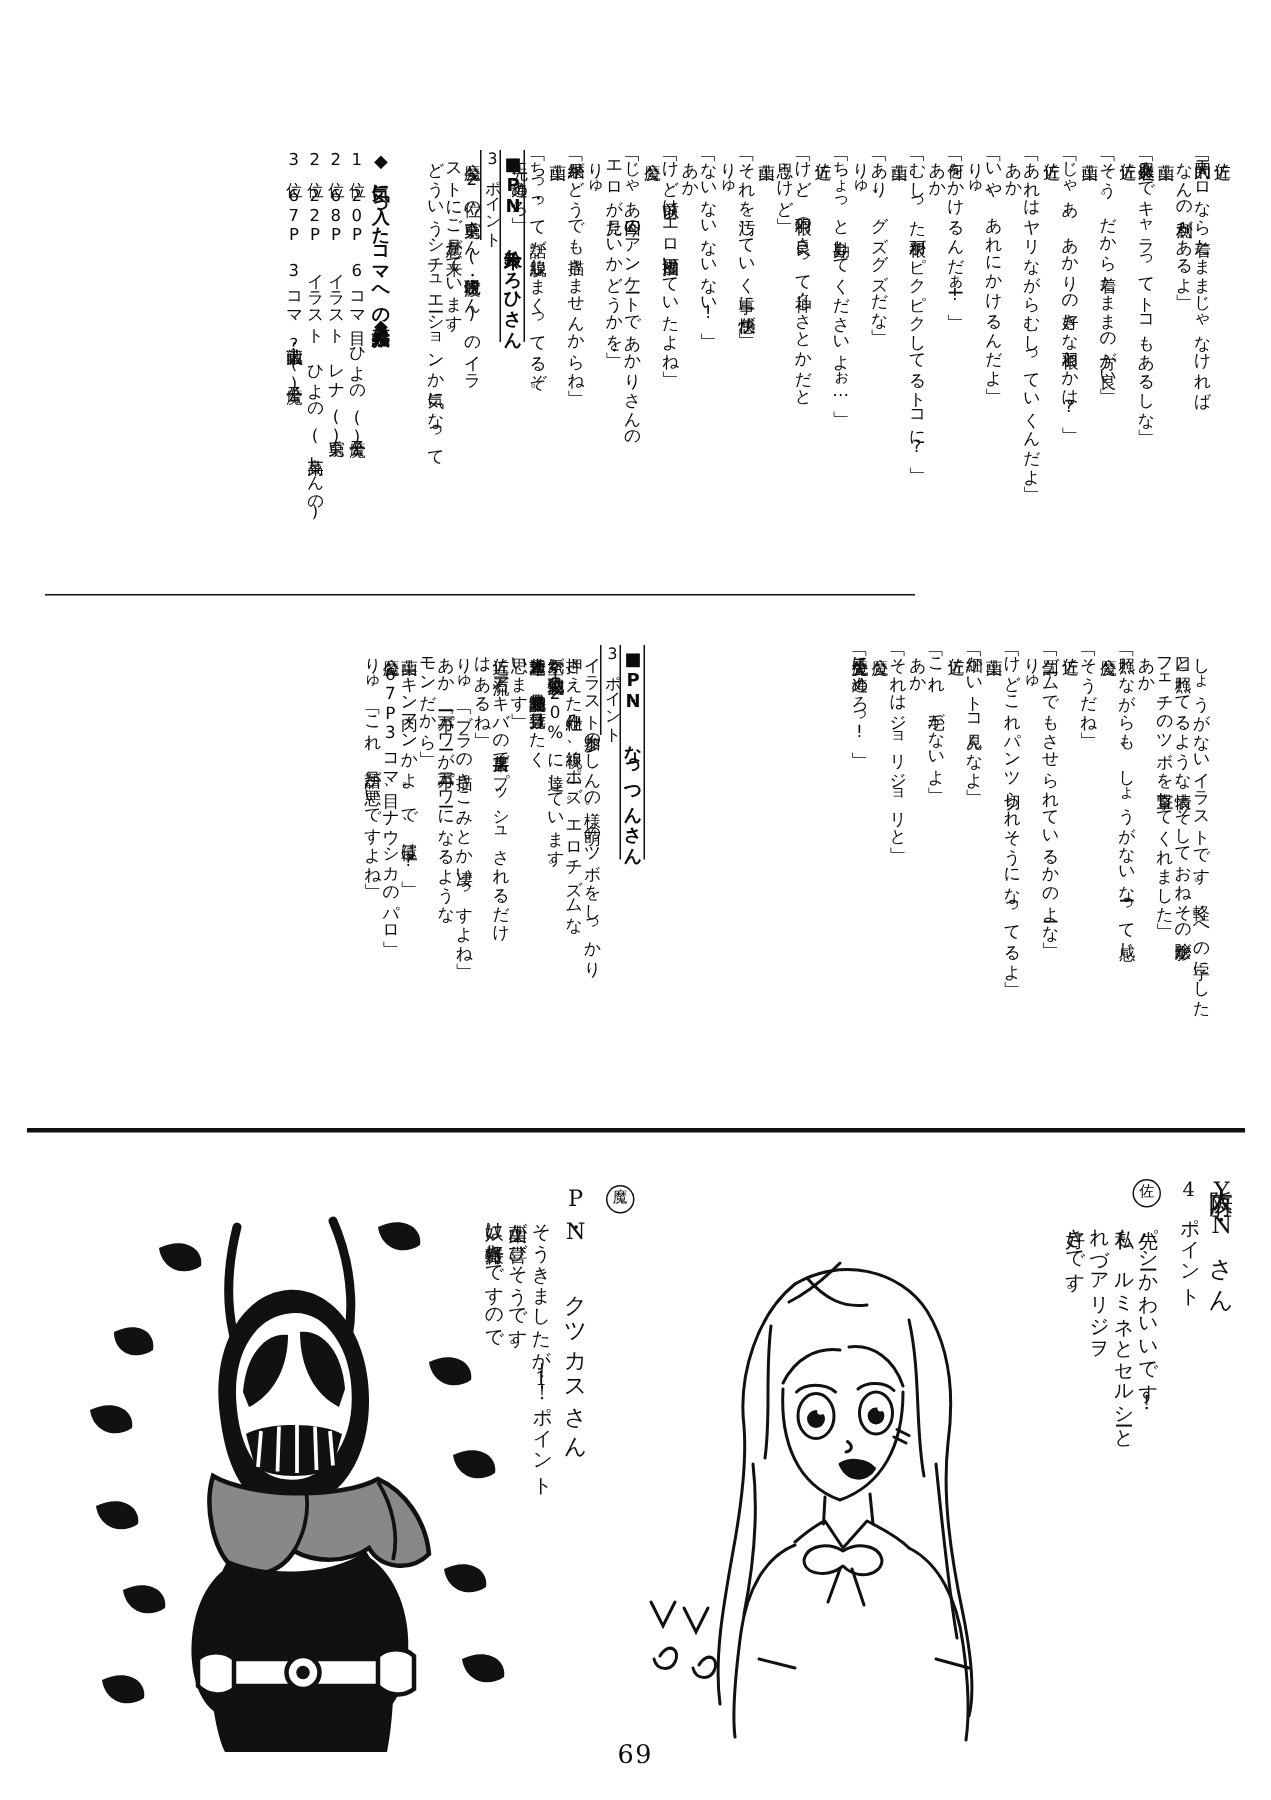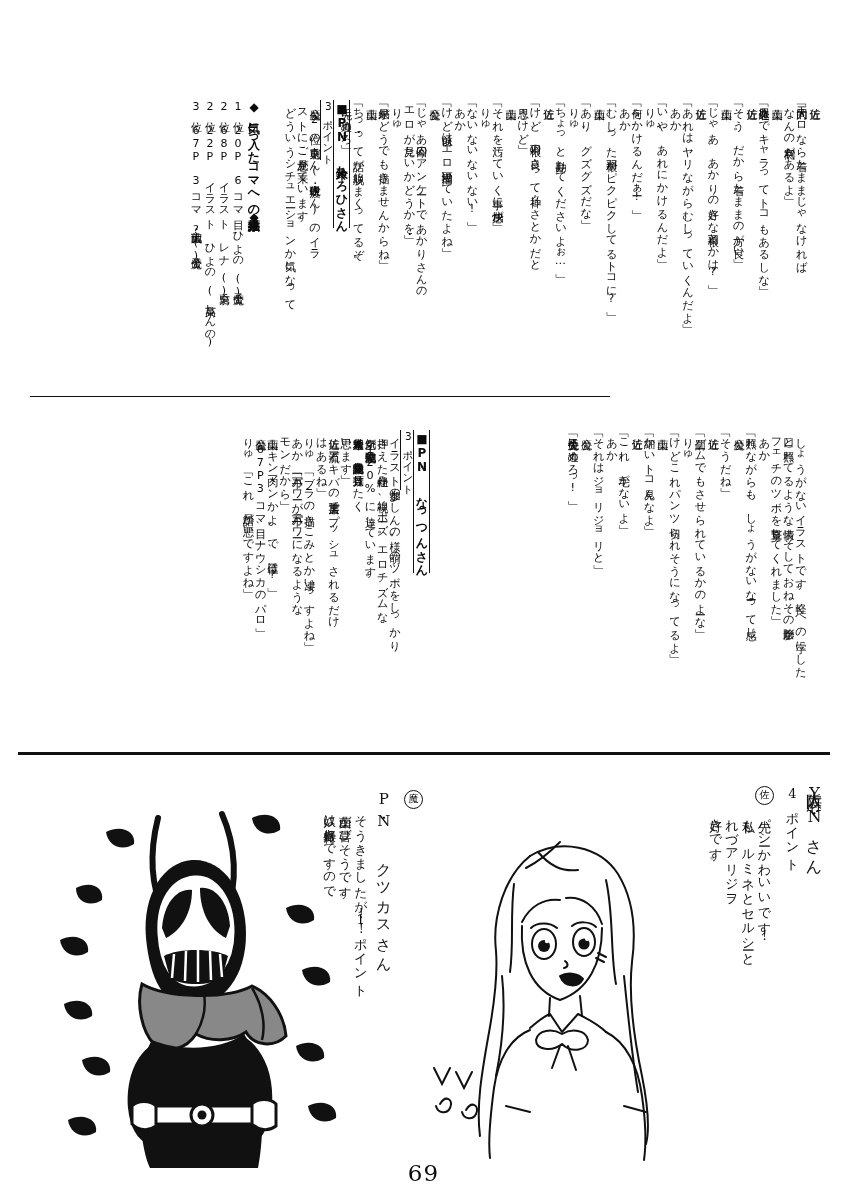--- a/index.html
+++ b/index.html
@@ -146,21 +146,21 @@
     text-align: center;
     font-family: "DejaVu Serif", serif;
   }
 
   .page-num {
     position: absolute;
     left: 0;
     right: 0;
     top: 1160px;
     text-align: center;
-    font-size: 23px;
+    font-size: 17px;
     font-family: "DejaVu Serif", serif;
     letter-spacing: 1px;
   }
 
   svg { display: block; }
 </style>
 </head>
 <body>
 
 <div class="page">

